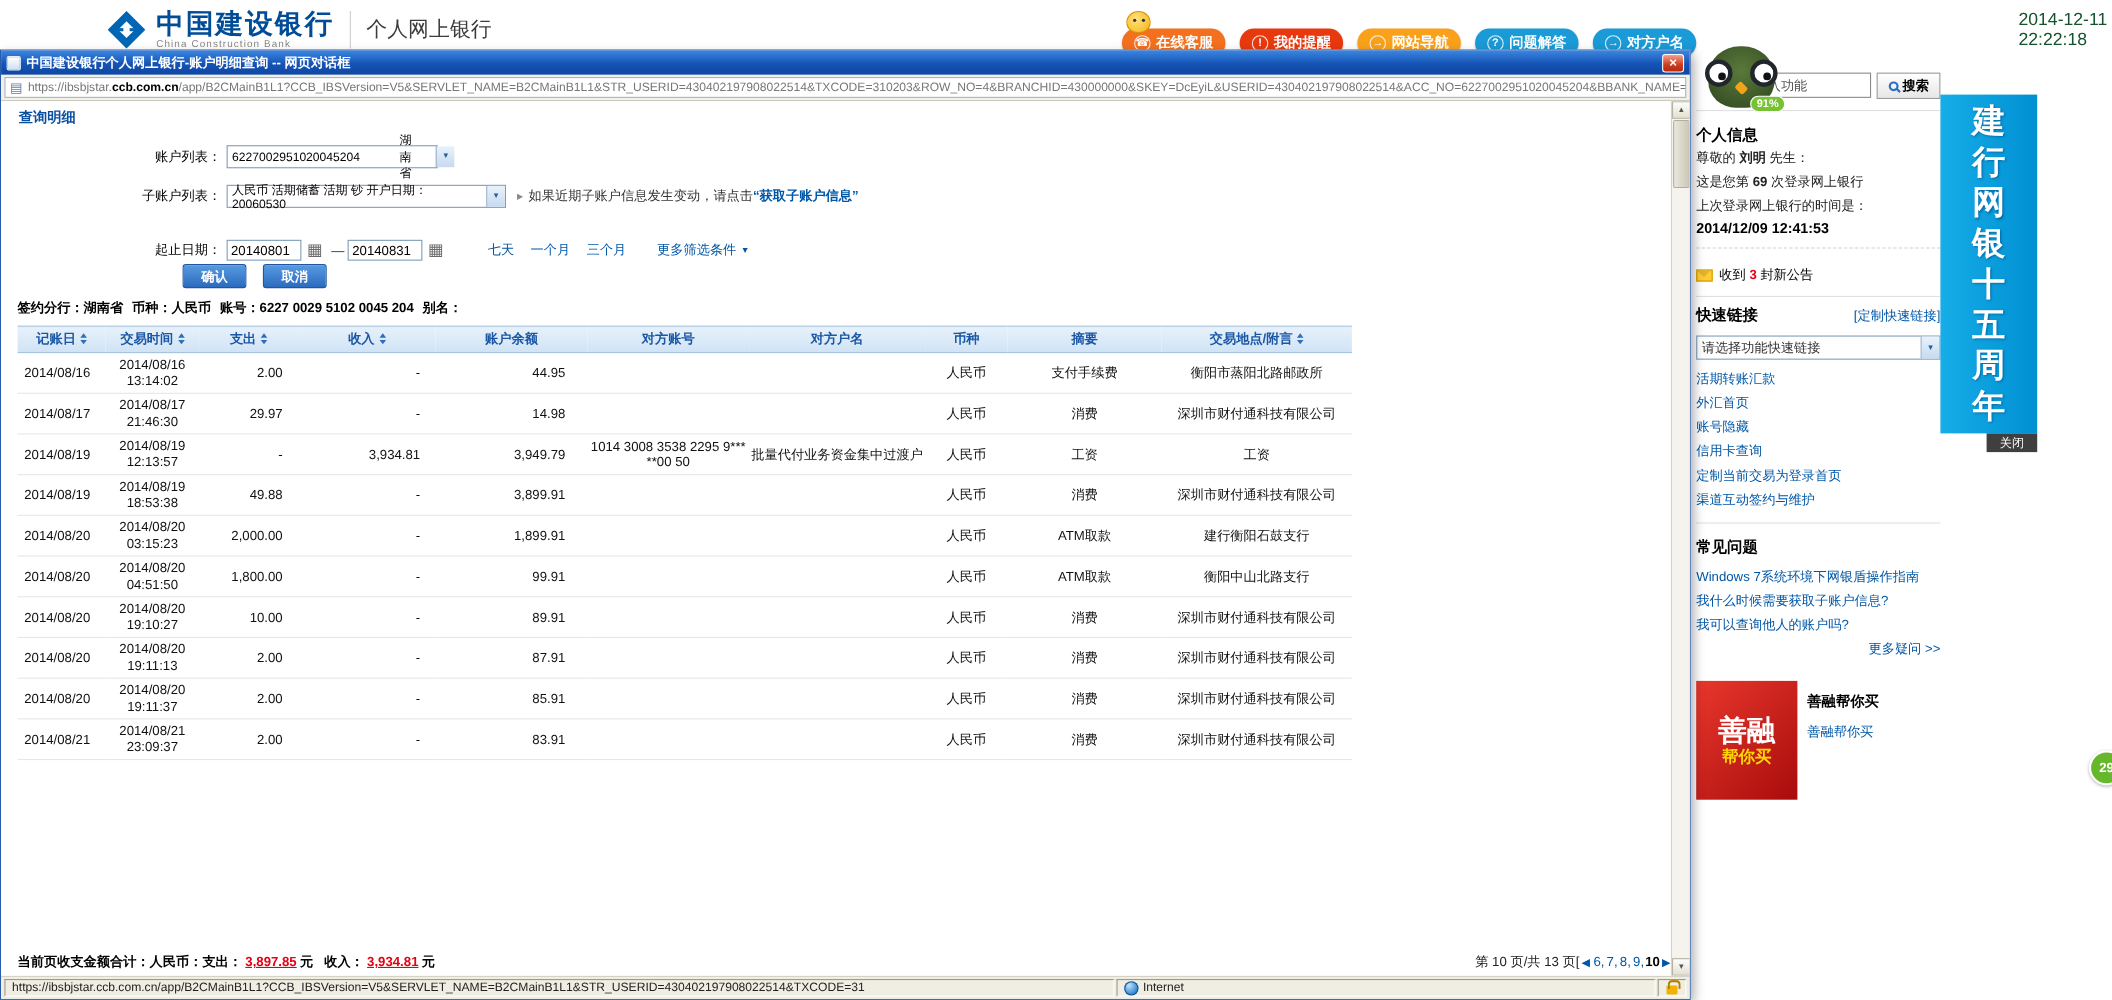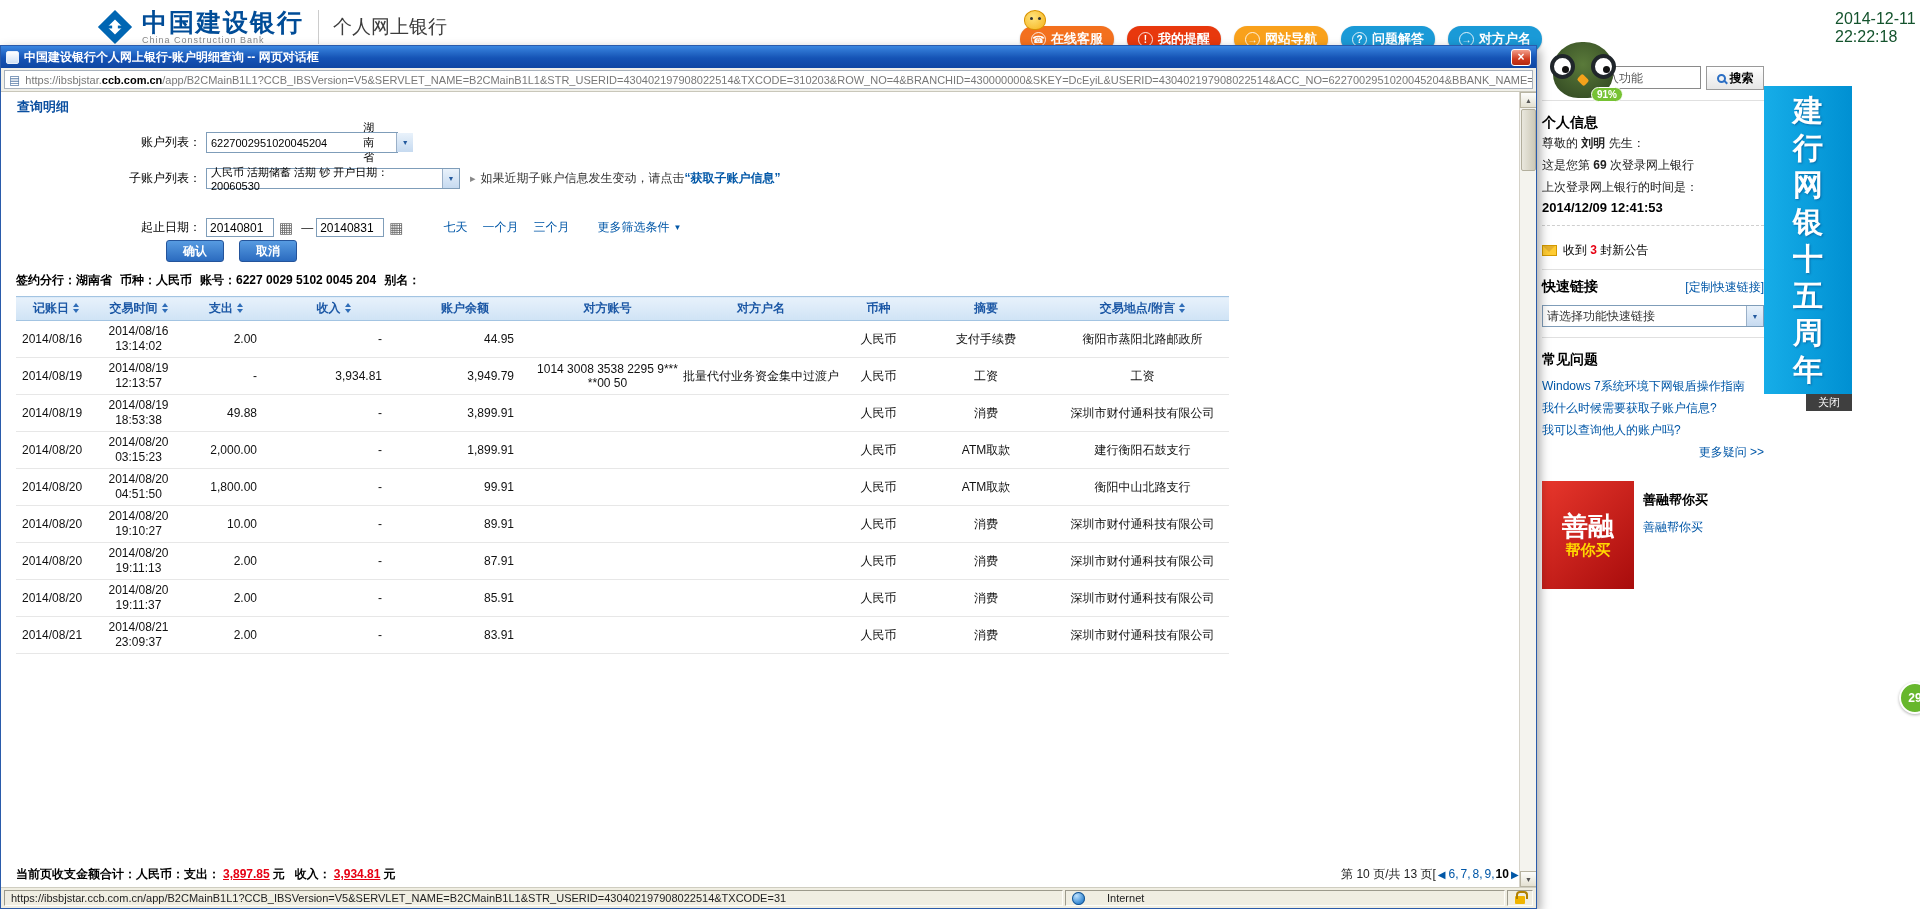--- a/index.html
+++ b/index.html
@@ -30,21 +30,21 @@
   .dlg-title-text { flex:1; white-space:nowrap; overflow:hidden; }
   .dlg-close { width:20px; height:17px; background:linear-gradient(#f4a08c,#cf3b1e 60%,#b32a10); border:1px solid #fff; border-radius:3px; color:#fff; font-size:12px; font-weight:bold; display:flex; align-items:center; justify-content:center; cursor:pointer; }
   .dlg-addr { height:24px; background:#f1f0e9; border-bottom:1px solid #c9c7ba; display:flex; align-items:center; padding:2px 3px; }
   .addr-box { flex:1; height:19px; background:#fff; border:1px solid #a9b2bd; display:flex; align-items:center; gap:5px; font-size:11px; color:#777; padding:0 4px; white-space:nowrap; overflow:hidden; }
   .page-ico { color:#5b7da8; font-size:12px; flex:none; }
   .addr-domain { color:#000; font-weight:bold; }
   .dlg-body { position:relative; height:795px; overflow:hidden; background:#fff; }
   .dlg-status { height:21px; background:#f0eee2; display:flex; gap:2px; padding:2px 3px; border-top:1px solid #cfcdc0; font-size:11px; }
   .st-sec { border:1px solid; border-color:#9c9a8c #fdfdf8 #fdfdf8 #9c9a8c; display:flex; align-items:center; padding:0 6px; color:#222; }
   .st-msg { flex:1; white-space:nowrap; overflow:hidden; }
-  .st-zone { width:440px; gap:22px; }
+  .st-zone { width:490px; gap:4px; }
   .st-lockpane { width:26px; justify-content:center; }
   .globe { width:13px; height:13px; border-radius:50%; background:radial-gradient(circle at 35% 30%,#bfe3ff,#3f8fd6 60%,#1c5fa8); box-shadow:inset 0 0 0 1px #17548f; flex:none; }
   .lock { width:10px; height:8px; background:#f0b400; border-radius:1px; position:relative; display:inline-block; margin-top:4px; }
   .lock:before { content:""; position:absolute; top:-5px; left:1px; width:8px; height:6px; border:2px solid #b08000; border-bottom:none; border-radius:4px 4px 0 0; }
 
   
   .dlg-scroll { position:absolute; right:0; top:0; width:17px; height:795px; background:#f4f3ee; border-left:1px solid #d5d2c8; z-index:5; }
   .sc-btn { position:absolute; left:0; width:17px; height:16px; background:linear-gradient(#fdfdfb,#e4e1d2); border:1px solid #b8b4a2; color:#555; font-size:7px; display:flex; align-items:center; justify-content:center; cursor:pointer; }
   .sc-up { top:0; } .sc-dn { bottom:0; }
   .sc-thumb { position:absolute; left:1px; top:17px; width:15px; height:62px; background:linear-gradient(90deg,#e9e7dd,#cdc9b8); border:1px solid #b2ae9c; border-radius:2px; cursor:pointer; }
@@ -217,20 +217,29 @@
   <div class="p-div"></div>
 
   <div class="p-head">
     <span class="p-title">快速链接</span>
     <a class="link customize">[定制快速链接]</a>
   </div>
   <div class="xp-select panel-select">
     <span>请选择功能快速链接</span>
     <span class="xp-arrow">▼</span>
   </div>
+  <div class="p-links">
+
+  <a class="link">活期转账汇款</a>
+      <a class="link">外汇首页</a>
+      <a class="link">账号隐藏</a>
+      <a class="link">信用卡查询</a>
+      <a class="link">定制当前交易为登录首页</a>
+      <a class="link">渠道互动签约与维护</a>
+    </div>
   <div class="p-div"></div>
 
   <div class="p-title">常见问题</div>
   <div class="p-links">
 
   <a class="link">Windows 7系统环境下网银盾操作指南</a>
       <a class="link">我什么时候需要获取子账户信息?</a>
       <a class="link">我可以查询他人的账户吗?</a>
     </div>
   <a class="link more">更多疑问 &gt;&gt;</a>
@@ -386,20 +395,35 @@
             <td class="ar">2.00</td>
             <td class="ar">-</td>
             <td class="ar pr20">44.95</td>
             <td class="ac wrapcell"></td>
             <td class="ac"></td>
             <td class="ac">人民币</td>
             <td class="ac">支付手续费</td>
             <td class="ac">衡阳市蒸阳北路邮政所</td>
           </tr>
 
+          <tr>
+            <td class="al">2014/08/17</td>
+            <td class="ac t2">
+              <div>2014/08/17</div>
+              <div>21:46:30</div>
+            </td>
+            <td class="ar">29.97</td>
+            <td class="ar">-</td>
+            <td class="ar pr20">14.98</td>
+            <td class="ac wrapcell"></td>
+            <td class="ac"></td>
+            <td class="ac">人民币</td>
+            <td class="ac">消费</td>
+            <td class="ac">深圳市财付通科技有限公司</td>
+          </tr>
 
           <tr>
             <td class="al">2014/08/19</td>
             <td class="ac t2">
               <div>2014/08/19</div>
               <div>12:13:57</div>
             </td>
             <td class="ar">-</td>
             <td class="ar">3,934.81</td>
             <td class="ar pr20">3,949.79</td>

